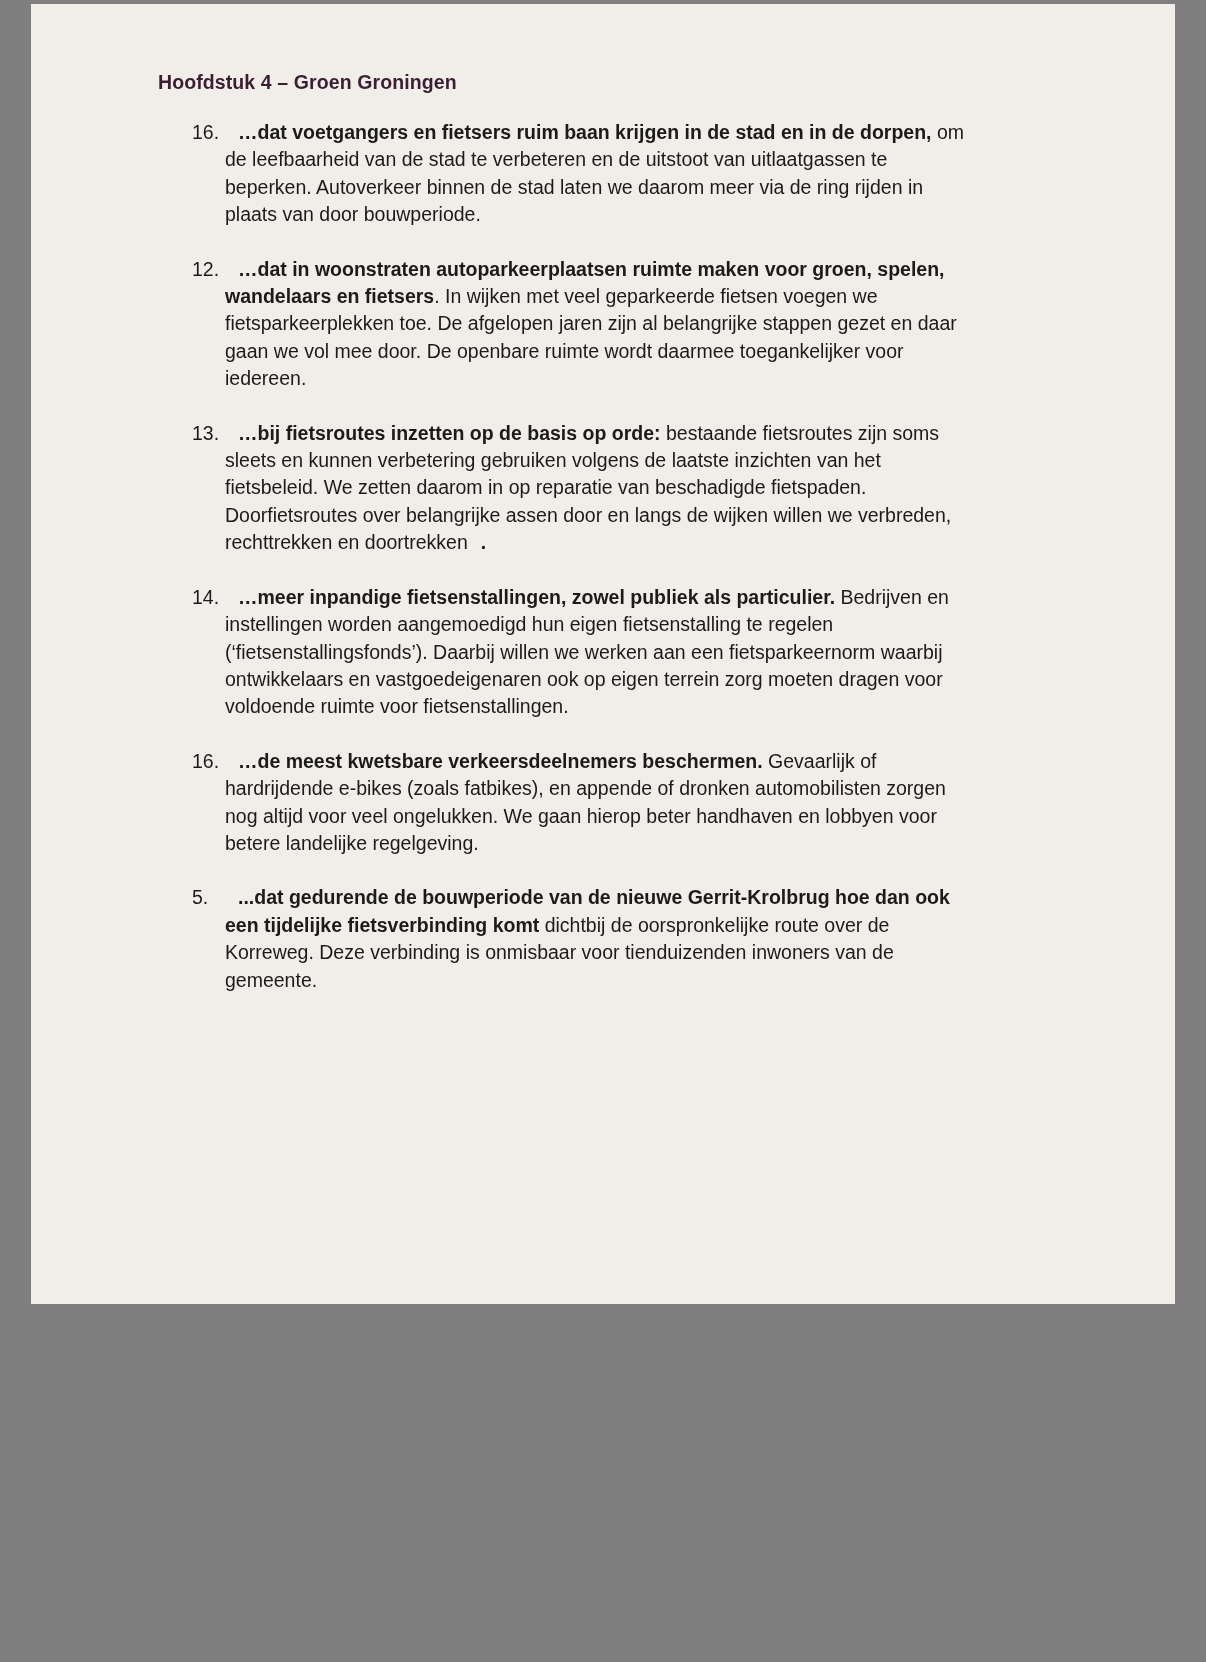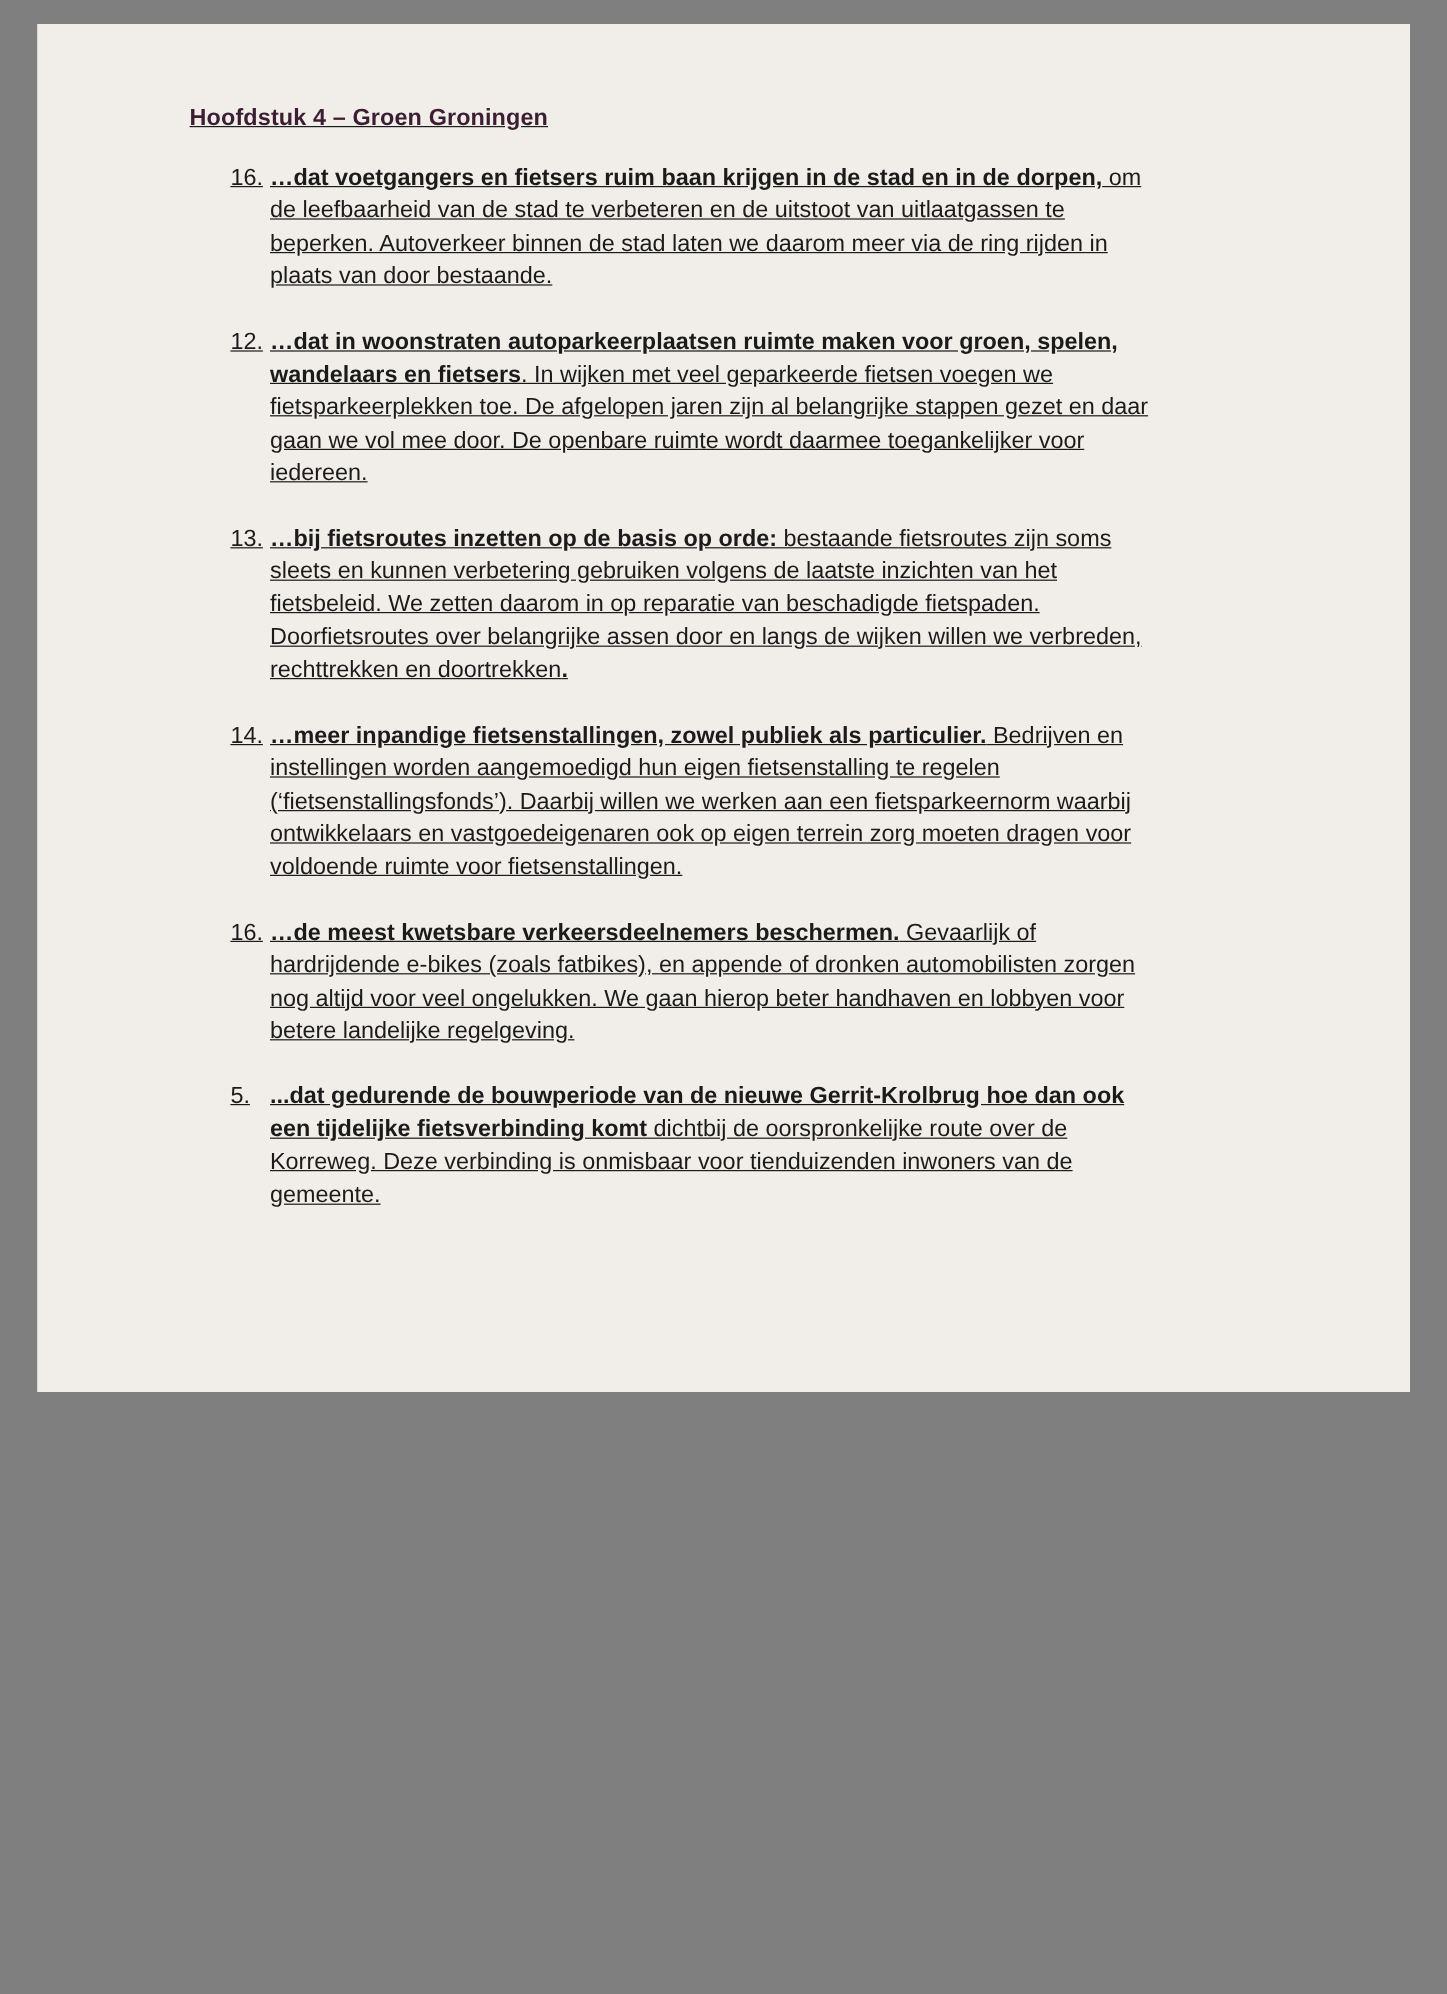--- a/index.html
+++ b/index.html
@@ -10,24 +10,23 @@
   }
   *{box-sizing:border-box;}
   html,body{margin:0;padding:0;}
   body{
     width:1206px;height:1662px;position:relative;
     background:var(--frame-color);
     font-family:"Liberation Sans",sans-serif;
     color:var(--text-color);
   }
   .paper{
-    position:absolute;left:31px;top:20px;width:1144px;height:1140px;
+    position:absolute;left:31px;top:4px;width:1144px;height:1300px;
     background:var(--paper-color);
     overflow:hidden;
-    text-decoration:underline;
   }
   .content{
     padding:67px 60px 0 127px;
   }
   .chapter-title{
     margin:0;
     font-size:19.5px;line-height:23px;font-weight:700;
     color:var(--title-color);
     letter-spacing:0.1px;
   }
@@ -49,33 +48,33 @@
   }
   .policy-list li:nth-child(7){margin-top:-12px;}
   .item-number{
     flex:0 0 33px;width:33px;
     font-weight:400;
     white-space:nowrap;
   }
   .item-text{
     width:741px;max-width:741px;
   }
-  .item-text .seg-bold{font-weight:700;}
+  .item-text .seg-bold{font-weight:700;margin-left:13px;}
   .item-text .seg-regular{font-weight:400;}
 </style>
 </head>
 <body>
 
 <div class="paper">
   <div class="content">
     <h1 class="chapter-title">Hoofdstuk 4 – Groen Groningen</h1>
     <ol class="policy-list" id="policy-list">
         <li>
           <span class="item-number">16.</span>
-          <span class="item-text"><span class="seg-bold">…dat voetgangers en fietsers ruim baan krijgen in de stad en in de dorpen,</span><span class="seg-regular"> om de leefbaarheid van de stad te verbeteren en de uitstoot van uitlaatgassen te beperken. Autoverkeer binnen de stad laten we daarom meer via de ring rijden in plaats van door bestaande.</span></span>
+          <span class="item-text"><span class="seg-bold">…dat voetgangers en fietsers ruim baan krijgen in de stad en in de dorpen,</span><span class="seg-regular"> om de leefbaarheid van de stad te verbeteren en de uitstoot van uitlaatgassen te beperken. Autoverkeer binnen de stad laten we daarom meer via de ring rijden in plaats van door bouwperiode.</span></span>
         </li>
         <li>
           <span class="item-number">12.</span>
           <span class="item-text"><span class="seg-bold">…dat in woonstraten autoparkeerplaatsen ruimte maken voor groen, spelen, wandelaars en fietsers</span><span class="seg-regular">. In wijken met veel geparkeerde fietsen voegen we fietsparkeerplekken toe. De afgelopen jaren zijn al belangrijke stappen gezet en daar gaan we vol mee door. De openbare ruimte wordt daarmee toegankelijker voor iedereen.</span></span>
         </li>
         <li>
           <span class="item-number">13.</span>
           <span class="item-text"><span class="seg-bold">…bij fietsroutes inzetten op de basis op orde:</span><span class="seg-regular"> bestaande fietsroutes zijn soms sleets en kunnen verbetering gebruiken volgens de laatste inzichten van het fietsbeleid. We zetten daarom in op reparatie van beschadigde fietspaden. Doorfietsroutes over belangrijke assen door en langs de wijken willen we verbreden, rechttrekken en doortrekken</span><span class="seg-bold">.</span></span>
         </li>
         <li>

